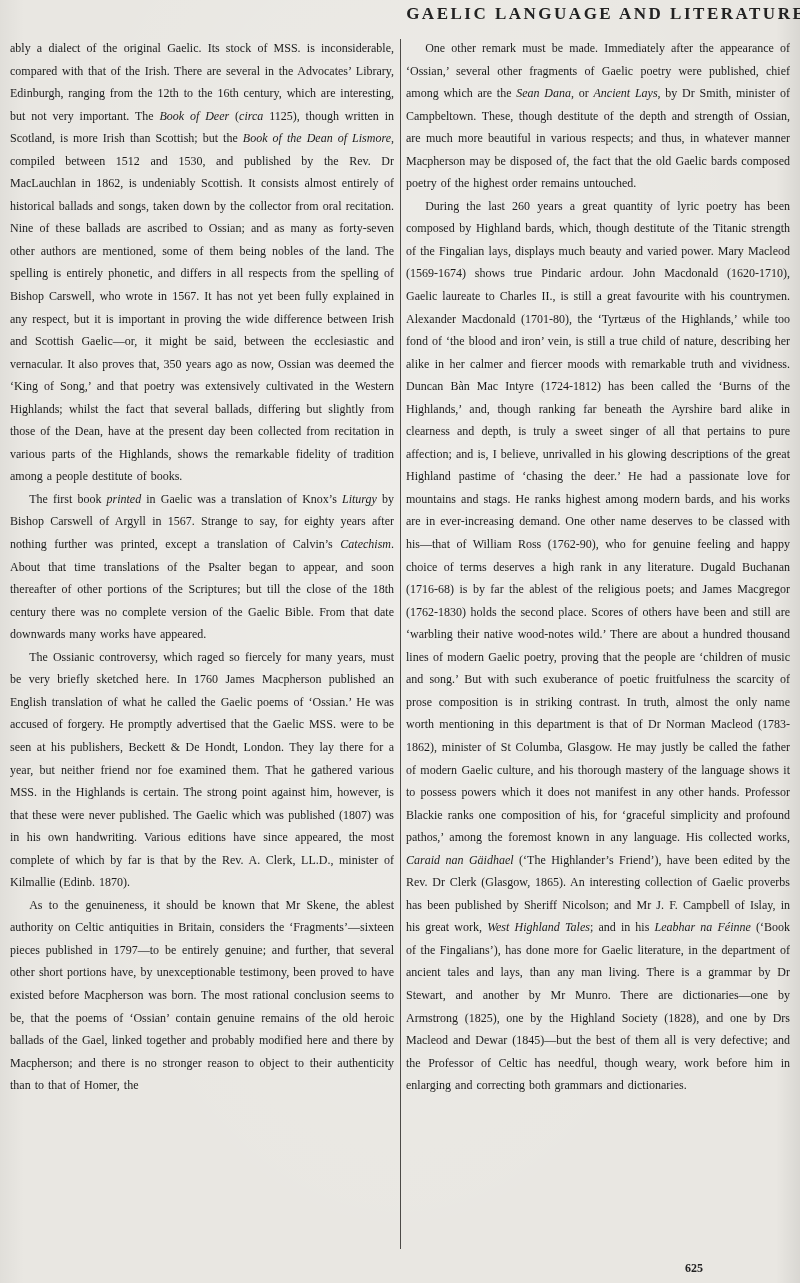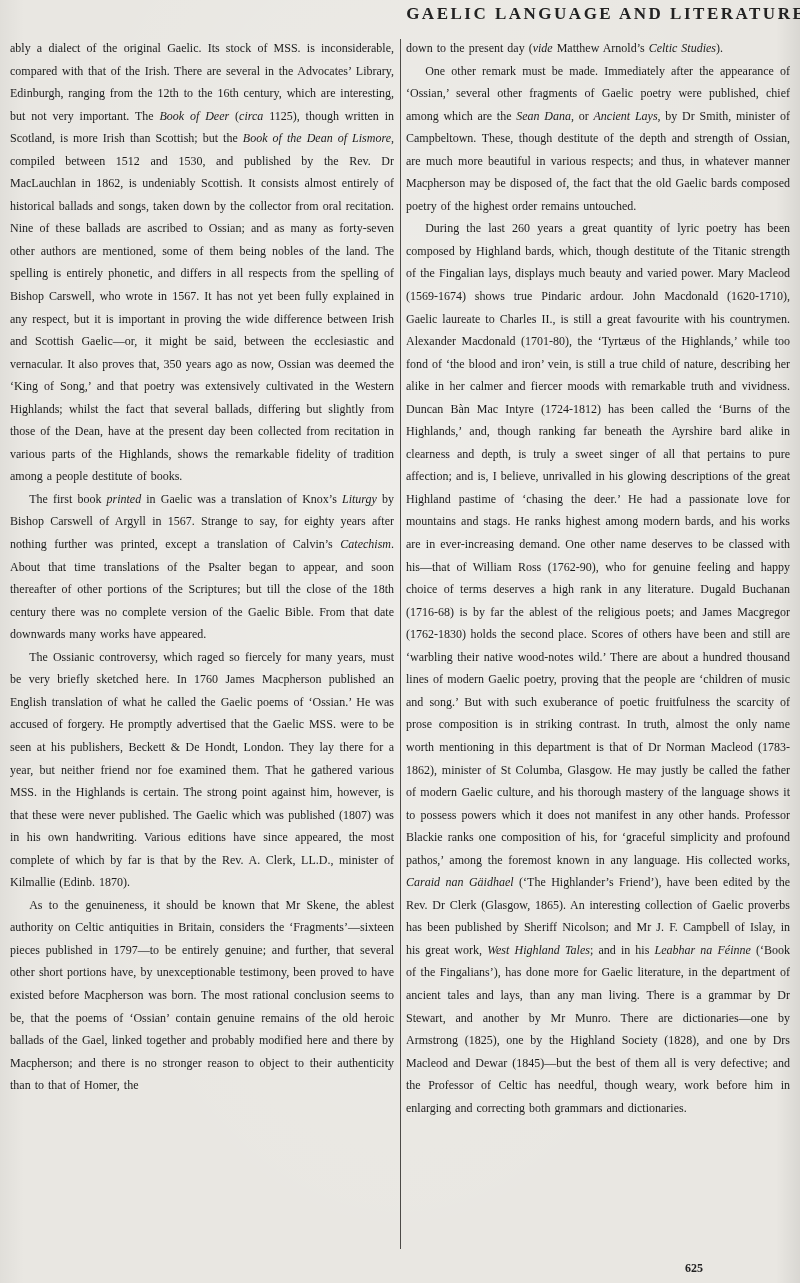--- a/index.html
+++ b/index.html
@@ -86,20 +86,19 @@
 
   <div class="columns">
     <div class="column">
         <div class="para"><span>ably a dialect of the original Gaelic. Its stock of MSS. is inconsiderable, compared with that of the Irish. There are several in the Advocates’ Library, Edinburgh, ranging from the 12th to the 16th century, which are interesting, but not very important. The </span><i>Book of Deer</i><span> (</span><i>circa</i><span> 1125), though written in Scotland, is more Irish than Scottish; but the </span><i>Book of the Dean of Lismore</i><span>, compiled between 1512 and 1530, and published by the Rev. Dr MacLauchlan in 1862, is undeniably Scottish. It consists almost entirely of historical ballads and songs, taken down by the collector from oral recitation. Nine of these ballads are ascribed to Ossian; and as many as forty-seven other authors are mentioned, some of them being nobles of the land. The spelling is entirely phonetic, and differs in all respects from the spelling of Bishop Carswell, who wrote in 1567. It has not yet been fully explained in any respect, but it is important in proving the wide difference between Irish and Scottish Gaelic—or, it might be said, between the ecclesiastic and vernacular. It also proves that, 350 years ago as now, Ossian was deemed the ‘King of Song,’ and that poetry was extensively cultivated in the Western Highlands; whilst the fact that several ballads, differing but slightly from those of the Dean, have at the present day been collected from recitation in various parts of the Highlands, shows the remarkable fidelity of tradition among a people destitute of books.</span></div>
         <div class="para indent"><span>The first book </span><i>printed</i><span> in Gaelic was a translation of Knox’s </span><i>Liturgy</i><span> by Bishop Carswell of Argyll in 1567. Strange to say, for eighty years after nothing further was printed, except a translation of Calvin’s </span><i>Catechism</i><span>. About that time translations of the Psalter began to appear, and soon thereafter of other portions of the Scriptures; but till the close of the 18th century there was no complete version of the Gaelic Bible. From that date downwards many works have appeared.</span></div>
         <div class="para indent"><span>The Ossianic controversy, which raged so fiercely for many years, must be very briefly sketched here. In 1760 James Macpherson published an English translation of what he called the Gaelic poems of ‘Ossian.’ He was accused of forgery. He promptly advertised that the Gaelic MSS. were to be seen at his publishers, Beckett &amp; De Hondt, London. They lay there for a year, but neither friend nor foe examined them. That he gathered various MSS. in the Highlands is certain. The strong point against him, however, is that these were never published. The Gaelic which was published (1807) was in his own handwriting. Various editions have since appeared, the most complete of which by far is that by the Rev. A. Clerk, LL.D., minister of Kilmallie (Edinb. 1870).</span></div>
         <div class="para indent"><span>As to the genuineness, it should be known that Mr Skene, the ablest authority on Celtic antiquities in Britain, considers the ‘Fragments’—sixteen pieces published in 1797—to be entirely genuine; and further, that several other short portions have, by unexceptionable testimony, been proved to have existed before Macpherson was born. The most rational conclusion seems to be, that the poems of ‘Ossian’ contain genuine remains of the old heroic ballads of the Gael, linked together and probably modified here and there by Macpherson; and there is no stronger reason to object to their authenticity than to that of Homer, the </span></div>
       </div>
     <div class="column-divider"></div>
     <div class="column">
-        <div class="para"><span>down to the present day (</span><i>vide</i><span> Matthew Arnold’s </span><i>Celtic Studies</i><span>).</span></div>
         <div class="para indent"><span>One other remark must be made. Immediately after the appearance of ‘Ossian,’ several other fragments of Gaelic poetry were published, chief among which are the </span><i>Sean Dana</i><span>, or </span><i>Ancient Lays</i><span>, by Dr Smith, minister of Campbeltown. These, though destitute of the depth and strength of Ossian, are much more beautiful in various respects; and thus, in whatever manner Macpherson may be disposed of, the fact that the old Gaelic bards composed poetry of the highest order remains untouched.</span></div>
         <div class="para indent"><span>During the last 260 years a great quantity of lyric poetry has been composed by Highland bards, which, though destitute of the Titanic strength of the Fingalian lays, displays much beauty and varied power. Mary Macleod (1569-1674) shows true Pindaric ardour. John Macdonald (1620-1710), Gaelic laureate to Charles II., is still a great favourite with his countrymen. Alexander Macdonald (1701-80), the ‘Tyrtæus of the Highlands,’ while too fond of ‘the blood and iron’ vein, is still a true child of nature, describing her alike in her calmer and fiercer moods with remarkable truth and vividness. Duncan Bàn Mac Intyre (1724-1812) has been called the ‘Burns of the Highlands,’ and, though ranking far beneath the Ayrshire bard alike in clearness and depth, is truly a sweet singer of all that pertains to pure affection; and is, I believe, unrivalled in his glowing descriptions of the great Highland pastime of ‘chasing the deer.’ He had a passionate love for mountains and stags. He ranks highest among modern bards, and his works are in ever-increasing demand. One other name deserves to be classed with his—that of William Ross (1762-90), who for genuine feeling and happy choice of terms deserves a high rank in any literature. Dugald Buchanan (1716-68) is by far the ablest of the religious poets; and James Macgregor (1762-1830) holds the second place. Scores of others have been and still are ‘warbling their native wood-notes wild.’ There are about a hundred thousand lines of modern Gaelic poetry, proving that the people are ‘children of music and song.’ But with such exuberance of poetic fruitfulness the scarcity of prose composition is in striking contrast. In truth, almost the only name worth mentioning in this department is that of Dr Norman Macleod (1783-1862), minister of St Columba, Glasgow. He may justly be called the father of modern Gaelic culture, and his thorough mastery of the language shows it to possess powers which it does not manifest in any other hands. Professor Blackie ranks one composition of his, for ‘graceful simplicity and profound pathos,’ among the foremost known in any language. His collected works, </span><i>Caraid nan Gäidhael</i><span> (‘The Highlander’s Friend’), have been edited by the Rev. Dr Clerk (Glasgow, 1865). An interesting collection of Gaelic proverbs has been published by Sheriff Nicolson; and Mr J. F. Campbell of Islay, in his great work, </span><i>West Highland Tales</i><span>; and in his </span><i>Leabhar na Féinne</i><span> (‘Book of the Fingalians’), has done more for Gaelic literature, in the department of ancient tales and lays, than any man living. There is a grammar by Dr Stewart, and another by Mr Munro. There are dictionaries—one by Armstrong (1825), one by the Highland Society (1828), and one by Drs Macleod and Dewar (1845)—but the best of them all is very defective; and the Professor of Celtic has needful, though weary, work before him in enlarging and correcting both grammars and dictionaries.</span></div>
       </div>
   </div>
 
   <div class="page-number">625</div>
 </div>
 
 </body></html>

